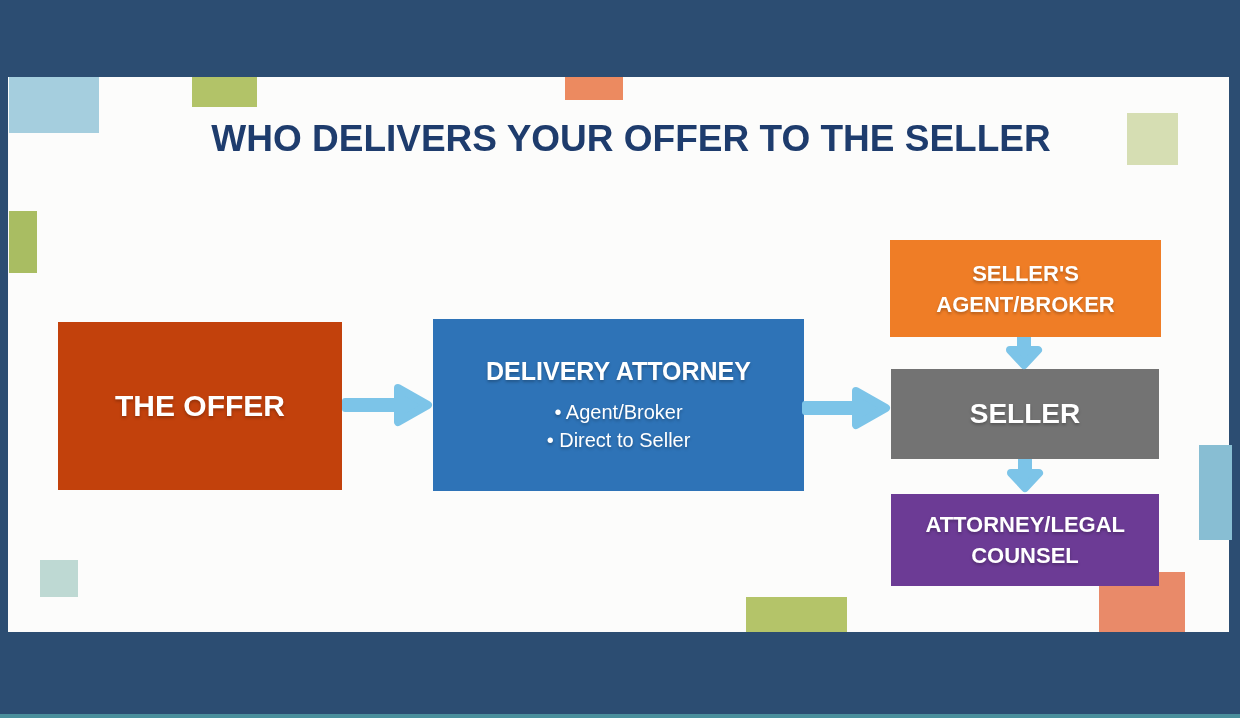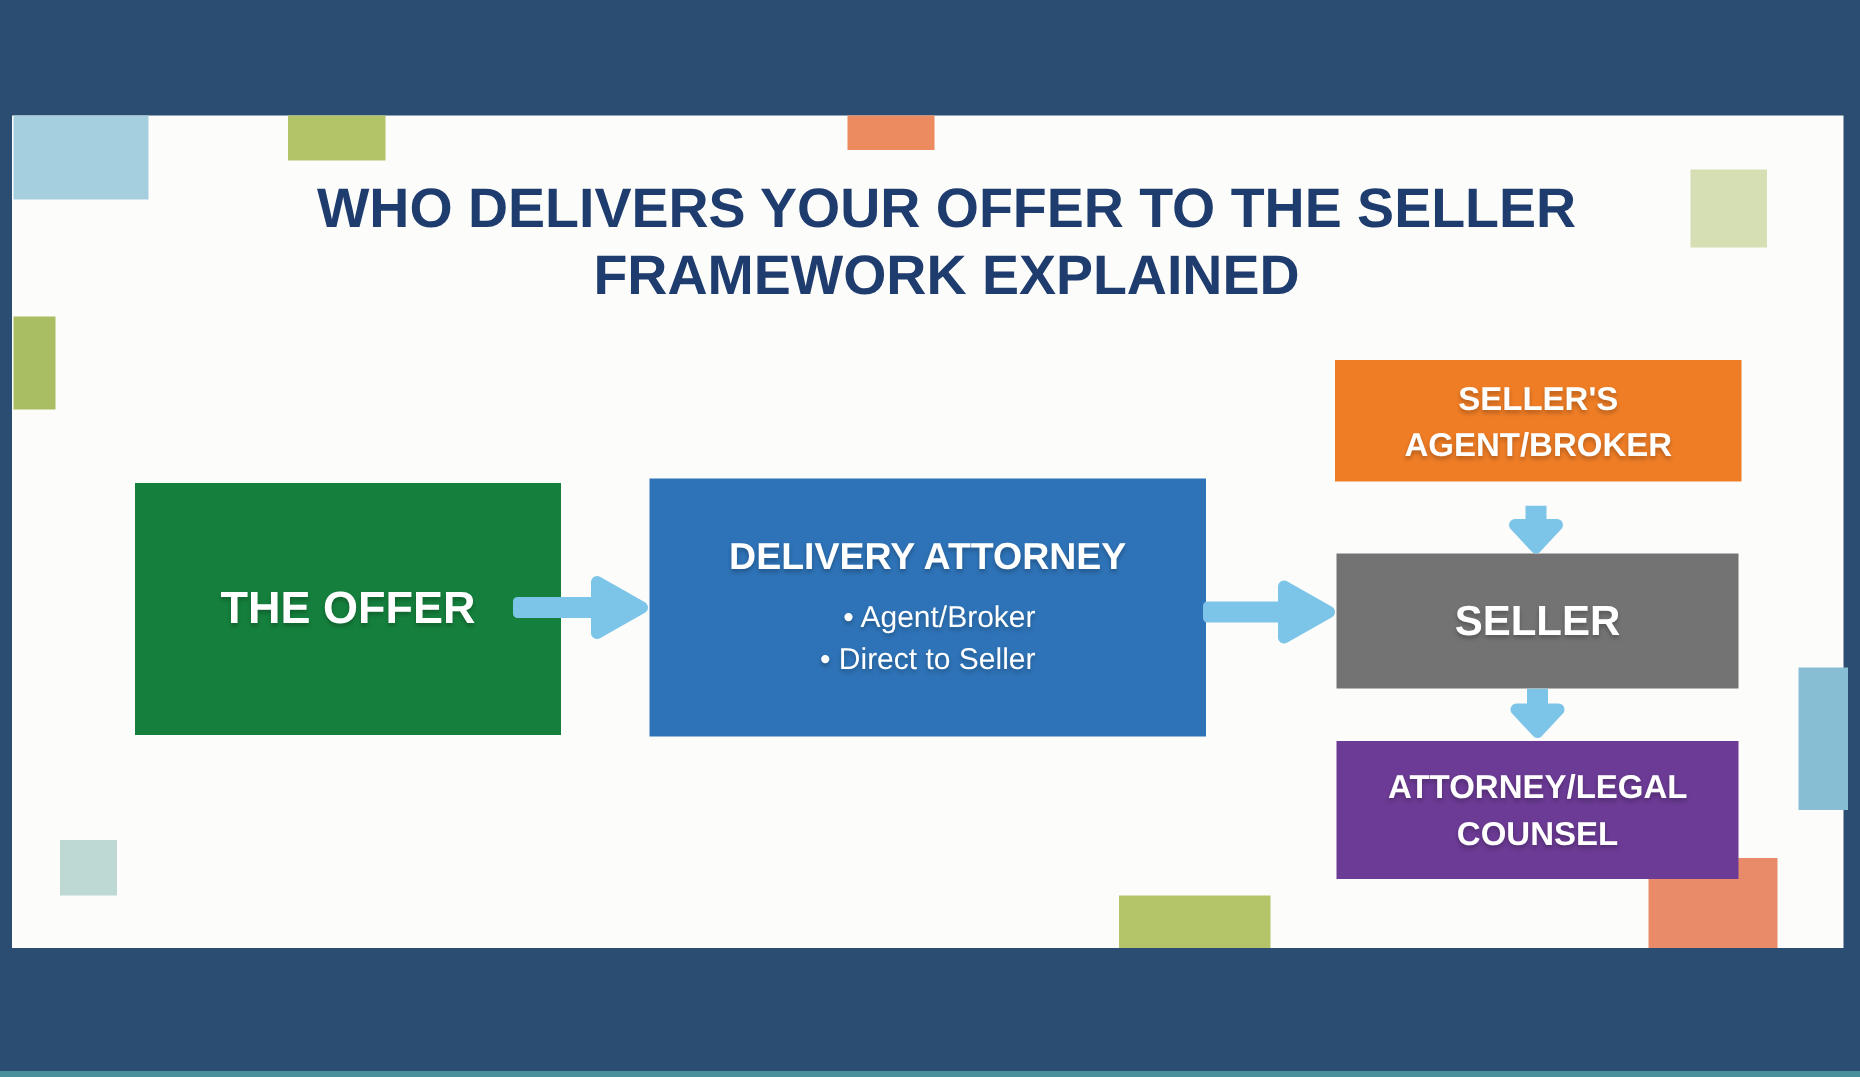--- a/index.html
+++ b/index.html
@@ -9,22 +9,22 @@
   .card { position:absolute; left:8px; top:77px; width:1221px; height:555px; }
   .deco { position:absolute; z-index:1; }
   .title-wrap { position:absolute; left:0; top:116px; width:1240px; text-align:center; z-index:2;padding-left:22px; }
   .title-line { font-size:37px; line-height:45px; font-weight:bold; letter-spacing:0px; }
   .node { position:absolute; z-index:2; display:flex; flex-direction:column; align-items:center;
           justify-content:center; color:#ffffff; text-align:center;
           text-shadow:0 2px 3px rgba(0,0,0,0.25); }
   .node-offer    { left:58px;  top:322px; width:284px; height:168px; font-size:30px; font-weight:bold; }
   .node-delivery { left:433px; top:319px; width:371px; height:172px; }
   .node-delivery .node-title { font-size:25px; font-weight:bold; margin-bottom:12px; }
-  .node-delivery .bullet { font-size:20px; line-height:28px;text-align:right; }
-  .node-sellers-agent { left:890px; top:240px; width:271px; height:81px; font-size:22px; line-height:31px; font-weight:bold; padding:0 16px; }
+  .node-delivery .bullet { font-size:20px; line-height:28px; }
+  .node-sellers-agent { left:890px; top:240px; width:271px; height:97px; font-size:22px; line-height:31px; font-weight:bold; padding:0 16px; }
   .node-seller   { left:891px; top:369px; width:268px; height:90px; font-size:28px; font-weight:bold; }
   .node-attorney { left:891px; top:494px; width:268px; height:92px; font-size:22px; line-height:31px; font-weight:bold; padding:0 35px; }
   .arrow { position:absolute; z-index:2; }
   .arrow svg { display:block; }
   .bottom-line { position:absolute; left:0; top:714px; width:1240px; height:4px; z-index:3; }
   .sq-tl-lightblue { left:9px;    top:77px;  width:90px;  height:56px; }
   .sq-top-olive    { left:192px;  top:77px;  width:65px;  height:30px; }
   .sq-top-salmon   { left:565px;  top:77px;  width:58px;  height:23px; }
   .sq-tr-palegreen { left:1127px; top:113px; width:51px;  height:52px; }
   .sq-left-olive   { left:9px;    top:211px; width:28px;  height:62px; }
@@ -45,24 +45,23 @@
   <div class="deco sq-top-salmon" style="background-color: rgb(236, 138, 96);"></div>
   <div class="deco sq-tr-palegreen" style="background-color: rgb(214, 222, 179);"></div>
   <div class="deco sq-left-olive" style="background-color: rgb(169, 189, 98);"></div>
   <div class="deco sq-bl-paleteal" style="background-color: rgb(190, 217, 211);"></div>
   <div class="deco sq-bottom-olive" style="background-color: rgb(180, 196, 105);"></div>
   <div class="deco sq-br-salmon" style="background-color: rgb(233, 138, 105);"></div>
   <div class="deco sq-right-blue" style="background-color: rgb(136, 190, 211);"></div>
 
   <div class="title-wrap" style="color: rgb(30, 60, 109);">
     <div class="title-line">WHO DELIVERS YOUR OFFER TO THE SELLER</div>
-    <div class="title-line">FRAMEWORK EXPLAINED</div>
   </div>
 
-  <div class="node node-offer" style="background-color: #15803d; margin-left: 32px;">
+  <div class="node node-offer" style="background-color: #c2410c;">
     <span>THE OFFER</span>
   </div>
 
   <div class="node node-delivery" style="background-color: rgb(46, 115, 183);">
     <div class="node-title">DELIVERY ATTORNEY</div>
     <div>
       <div class="bullet">• Agent/Broker</div>
       <div class="bullet">• Direct to Seller</div>
     </div>
   </div>

